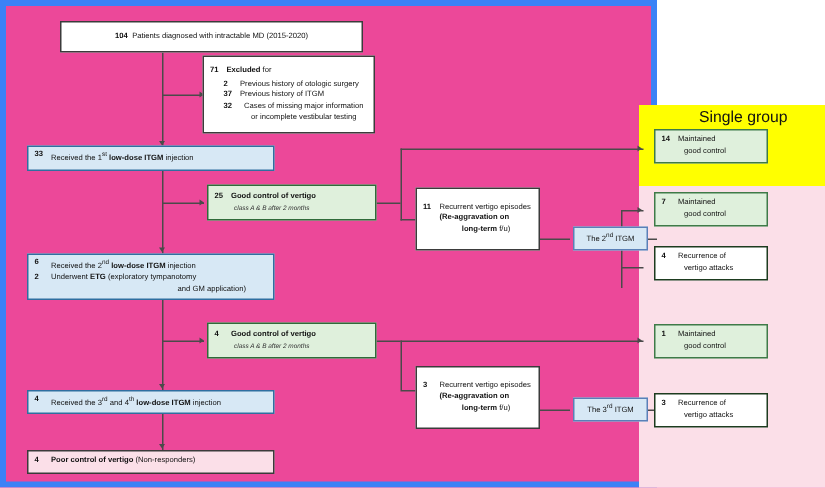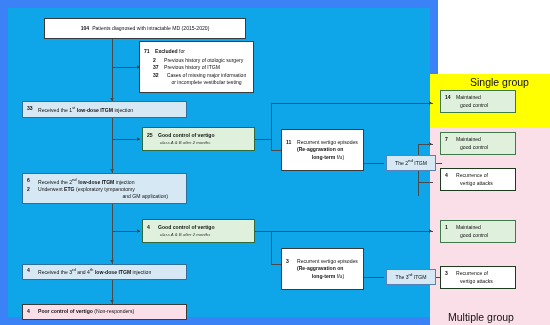--- a/index.html
+++ b/index.html
@@ -6,22 +6,22 @@
   body{
     width:550px;height:325px;
     background:#ffffff;
     font-family:"Liberation Sans", sans-serif;
     overflow:hidden;
   }
   #page{
     position:relative;
     width:438px;height:325px;
     box-sizing:border-box;
-    border:8px solid #3b82f6;
-    background:#0ea5e9;
+    border:4px solid #3b82f6;
+    background:#ec4899;
   }
   
   .band{position:absolute;}
   #band-single{
     left:422px;top:66px;width:126px;height:54px;
     background:#ffff00;
   }
   #band-multiple{
     left:422px;top:120px;width:126px;height:203px;
     background:#fbdfe8;
@@ -80,21 +80,20 @@
 </style>
 </head>
 <body>
 
 <div id="page">
 
   <div class="band" id="band-single"></div>
   <div class="band" id="band-multiple"></div>
 
   <div class="grouplabel" style="left:462px;top:68px;">Single group</div>
-  <div class="grouplabel" style="left:440px;top:303px;">Multiple group</div>
 
   <div class="ln lnv" style="left:104px;top:31px;height:62px;"></div>
   <div class="arrow-d" style="left:101.5px;top:90px;"></div>
 
   <div class="ln lnh" style="left:104px;top:59px;width:28px;"></div>
   <div class="arrow-r" style="left:129px;top:56.5px;"></div>
 
   <div class="ln lnh" style="left:104px;top:131px;width:28px;"></div>
   <div class="arrow-r" style="left:129px;top:128.5px;"></div>
 

